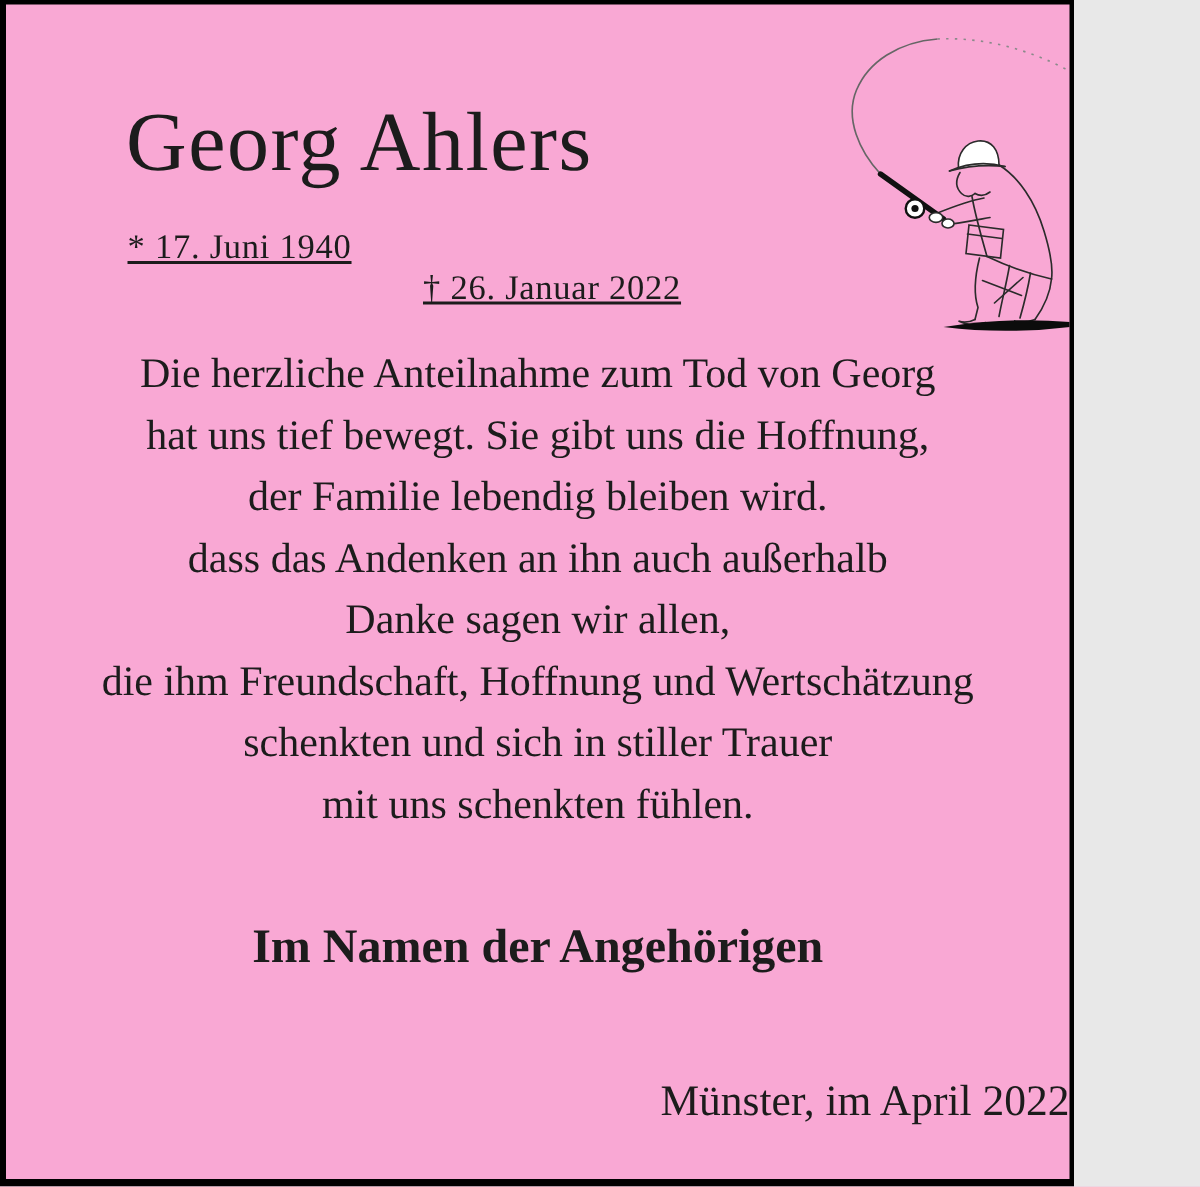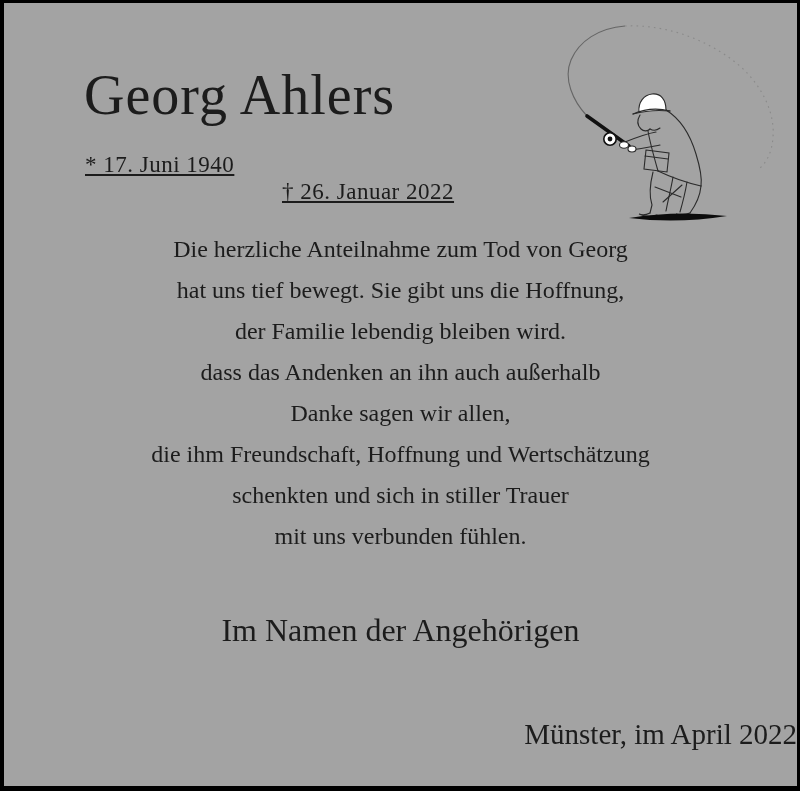--- a/index.html
+++ b/index.html
@@ -2,24 +2,24 @@
 <html><head>
 <meta charset="utf-8">
 <style>
   html, body {
     margin: 0;
     padding: 0;
     background: #e8e8e8;
   }
   .page {
     position: relative;
-    width: 800px;
+    width: 716px;
     height: 791px;
     box-sizing: border-box;
-    background: #a3a3a3;
+    background: #f9a8d4;
     border-style: solid;
     border-color: #000000;
     border-width: 3px 3px 5px 4px;
     overflow: hidden;
     font-family: "Liberation Serif", "DejaVu Serif", serif;
     color: #1c1c1c;
   }
   .title {
     position: absolute;
     left: 80px;
@@ -46,33 +46,34 @@
     top: 16px;
     width: 240px;
     height: 210px;
   }
   .body-text {
     position: absolute;
     left: 0;
     right: 0;
     top: 226px;
     text-align: center;
-    font-size: 24px;
+    font-size: 28px;
     line-height: 41px;
     white-space: nowrap;
   }
   .signoff {
     position: absolute;
     left: 0;
     right: 0;
     top: 606px;
     text-align: center;
     font-size: 32px;
     line-height: 42px;
     white-space: nowrap;
+    font-weight: bold;
   }
   .place-date {
     position: absolute;
     left: 0;
     right: 0;
     top: 717px;
     text-align: right;
     font-size: 29px;
     line-height: 1;
     white-space: nowrap;
@@ -127,21 +128,21 @@
   </svg>
 
   <div class="body-text">
     <div>Die herzliche Anteilnahme zum Tod von Georg</div>
     <div>hat uns tief bewegt. Sie gibt uns die Hoffnung,</div>
     <div>der Familie lebendig bleiben wird.</div>
     <div>dass das Andenken an ihn auch außerhalb</div>
     <div>Danke sagen wir allen,</div>
     <div>die ihm Freundschaft, Hoffnung und Wertschätzung</div>
     <div>schenkten und sich in stiller Trauer</div>
-    <div>mit uns verbunden fühlen.</div>
+    <div>mit uns schenkten fühlen.</div>
   </div>
 
   <div class="signoff">
     <div>Im Namen der Angehörigen</div>
   </div>
 
   <div class="place-date">Münster, im April 2022</div>
 
 </div>
 

